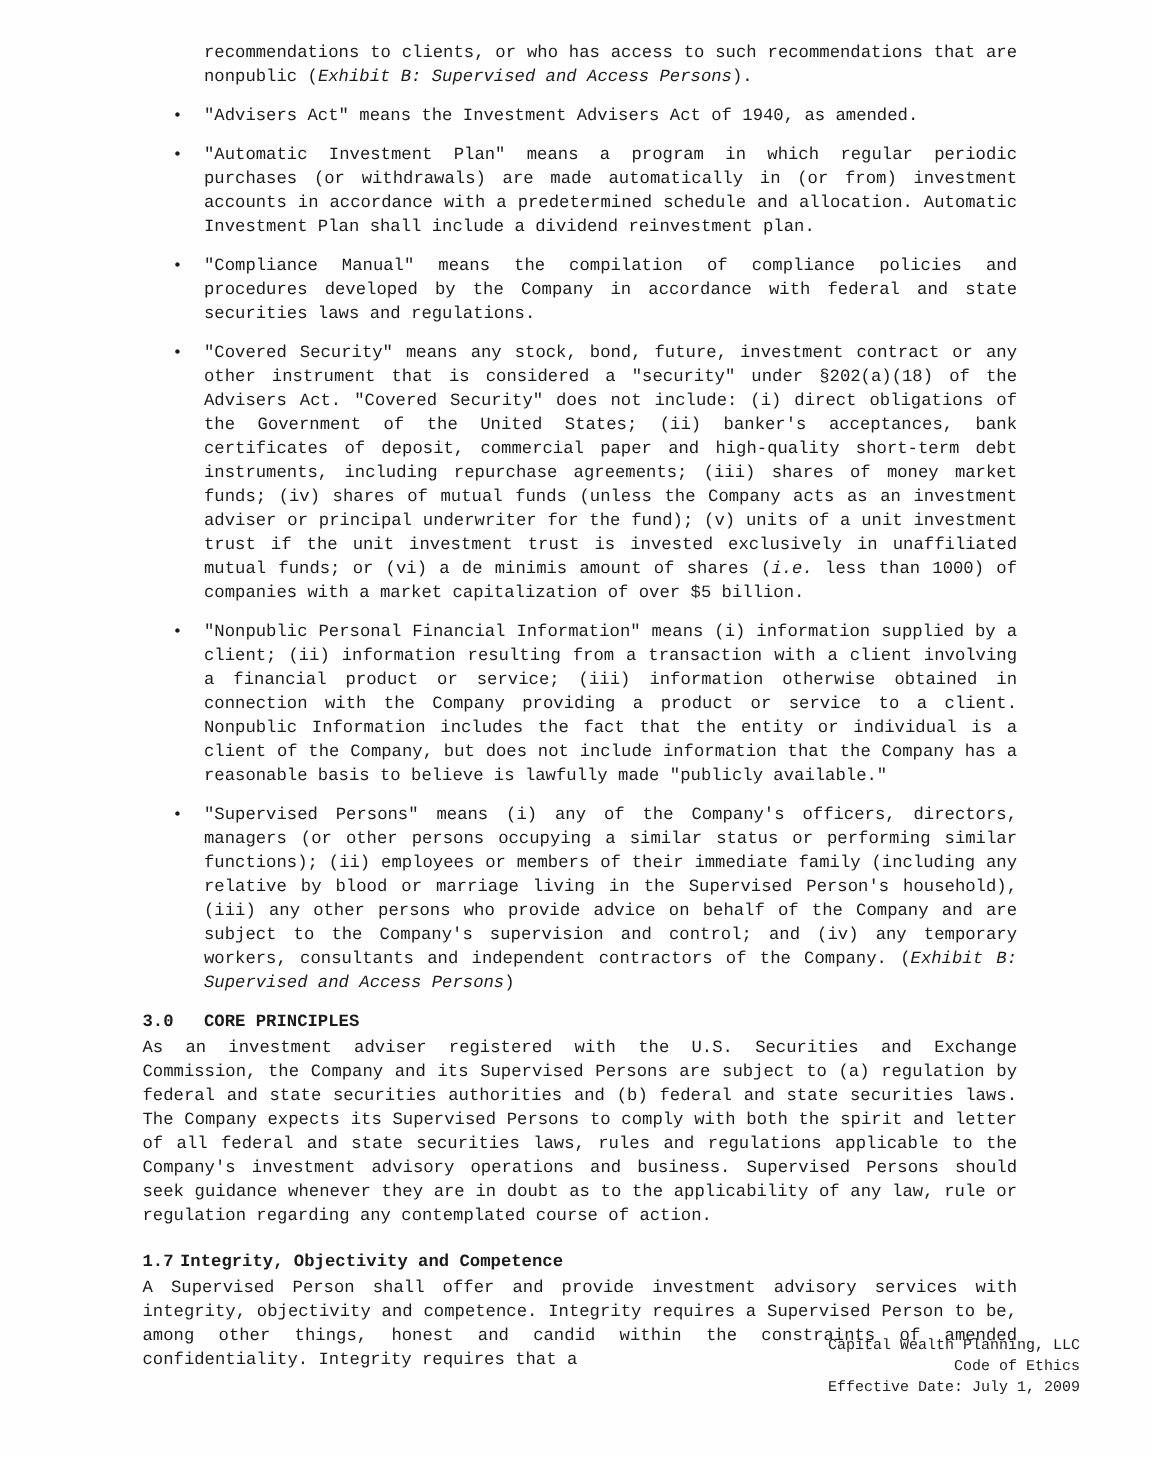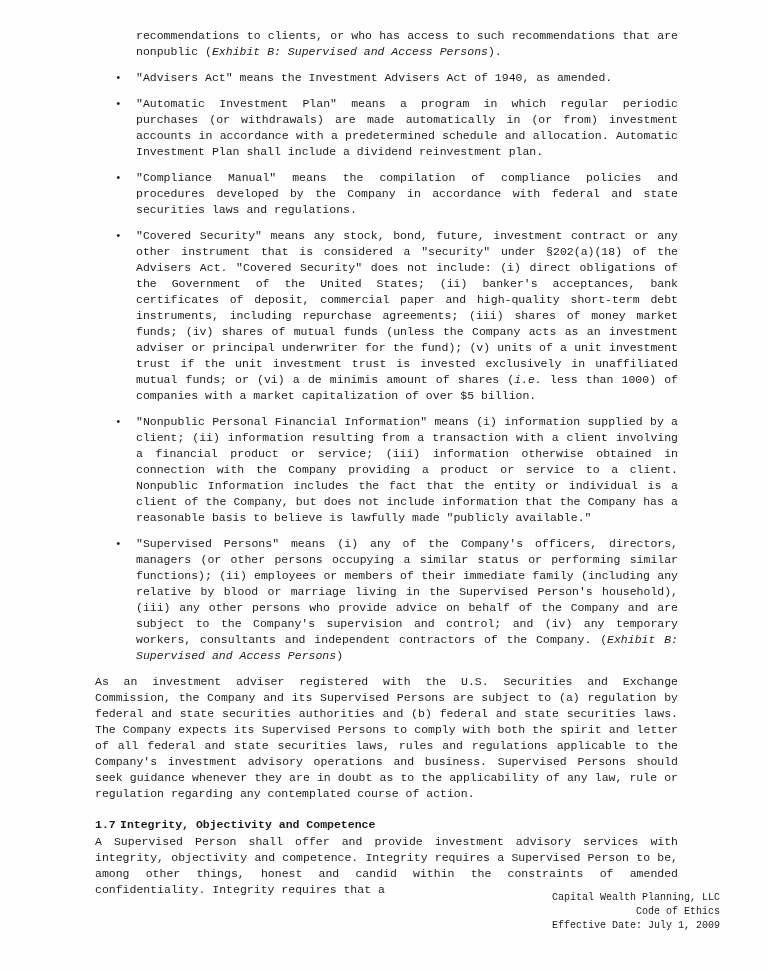--- a/index.html
+++ b/index.html
@@ -104,20 +104,24 @@
     <div class="bullet">
       <span class="marker">•</span>
       <span class="btext">"Nonpublic Personal Financial Information" means (i) information supplied by a client; (ii) information resulting from a transaction with a client involving a financial product or service; (iii) information otherwise obtained in connection with the Company providing a product or service to a client. Nonpublic Information includes the fact that the entity or individual is a client of the Company, but does not include information that the Company has a reasonable basis to believe is lawfully made "publicly available."</span>
     </div>
 
     <div class="bullet">
       <span class="marker">•</span>
       <span class="btext"><span>"Supervised Persons" means (i) any of the Company's officers, directors, managers (or other persons occupying a similar status or performing similar functions); (ii) employees or members of their immediate family (including any relative by blood or marriage living in the Supervised Person's household), (iii) any other persons who provide advice on behalf of the Company and are subject to the Company's supervision and control; and (iv) any temporary workers, consultants and independent contractors of the Company. (</span><span class="it">Exhibit B: Supervised and Access Persons</span><span>)</span></span>
     </div>
 
+    <div class="h-major">
+      <span class="num">3.0</span>
+      <span class="ttl">CORE PRINCIPLES</span>
+    </div>
 
 
     <p class="body-para">As an investment adviser registered with the U.S. Securities and Exchange Commission, the Company and its Supervised Persons are subject to (a) regulation by federal and state securities authorities and (b) federal and state securities laws. The Company expects its Supervised Persons to comply with both the spirit and letter of all federal and state securities laws, rules and regulations applicable to the Company's investment advisory operations and business. Supervised Persons should seek guidance whenever they are in doubt as to the applicability of any law, rule or regulation regarding any contemplated course of action.</p>
 
     <div class="h-sub">
       <span class="num">1.7</span>
       <span class="ttl">Integrity, Objectivity and Competence</span>
     </div>
 
     <p class="body-para">A Supervised Person shall offer and provide investment advisory services with integrity, objectivity and competence. Integrity requires a Supervised Person to be, among other things, honest and candid within the constraints of amended confidentiality. Integrity requires that a</p>

